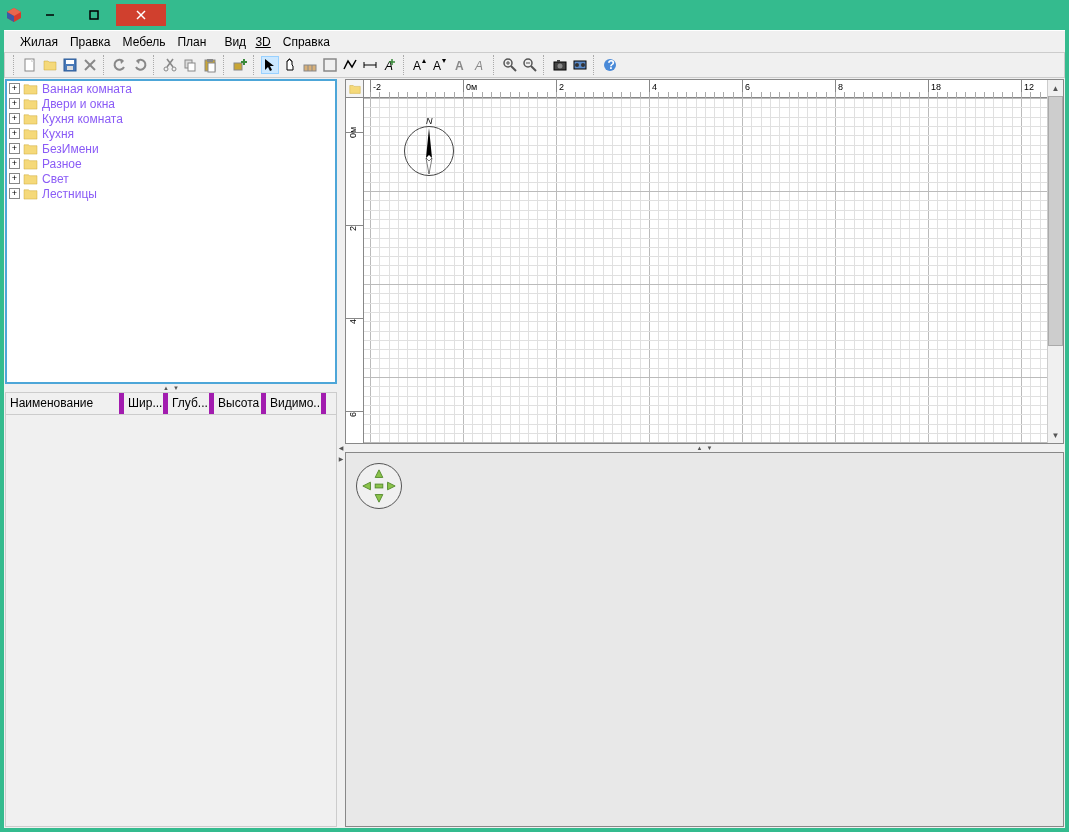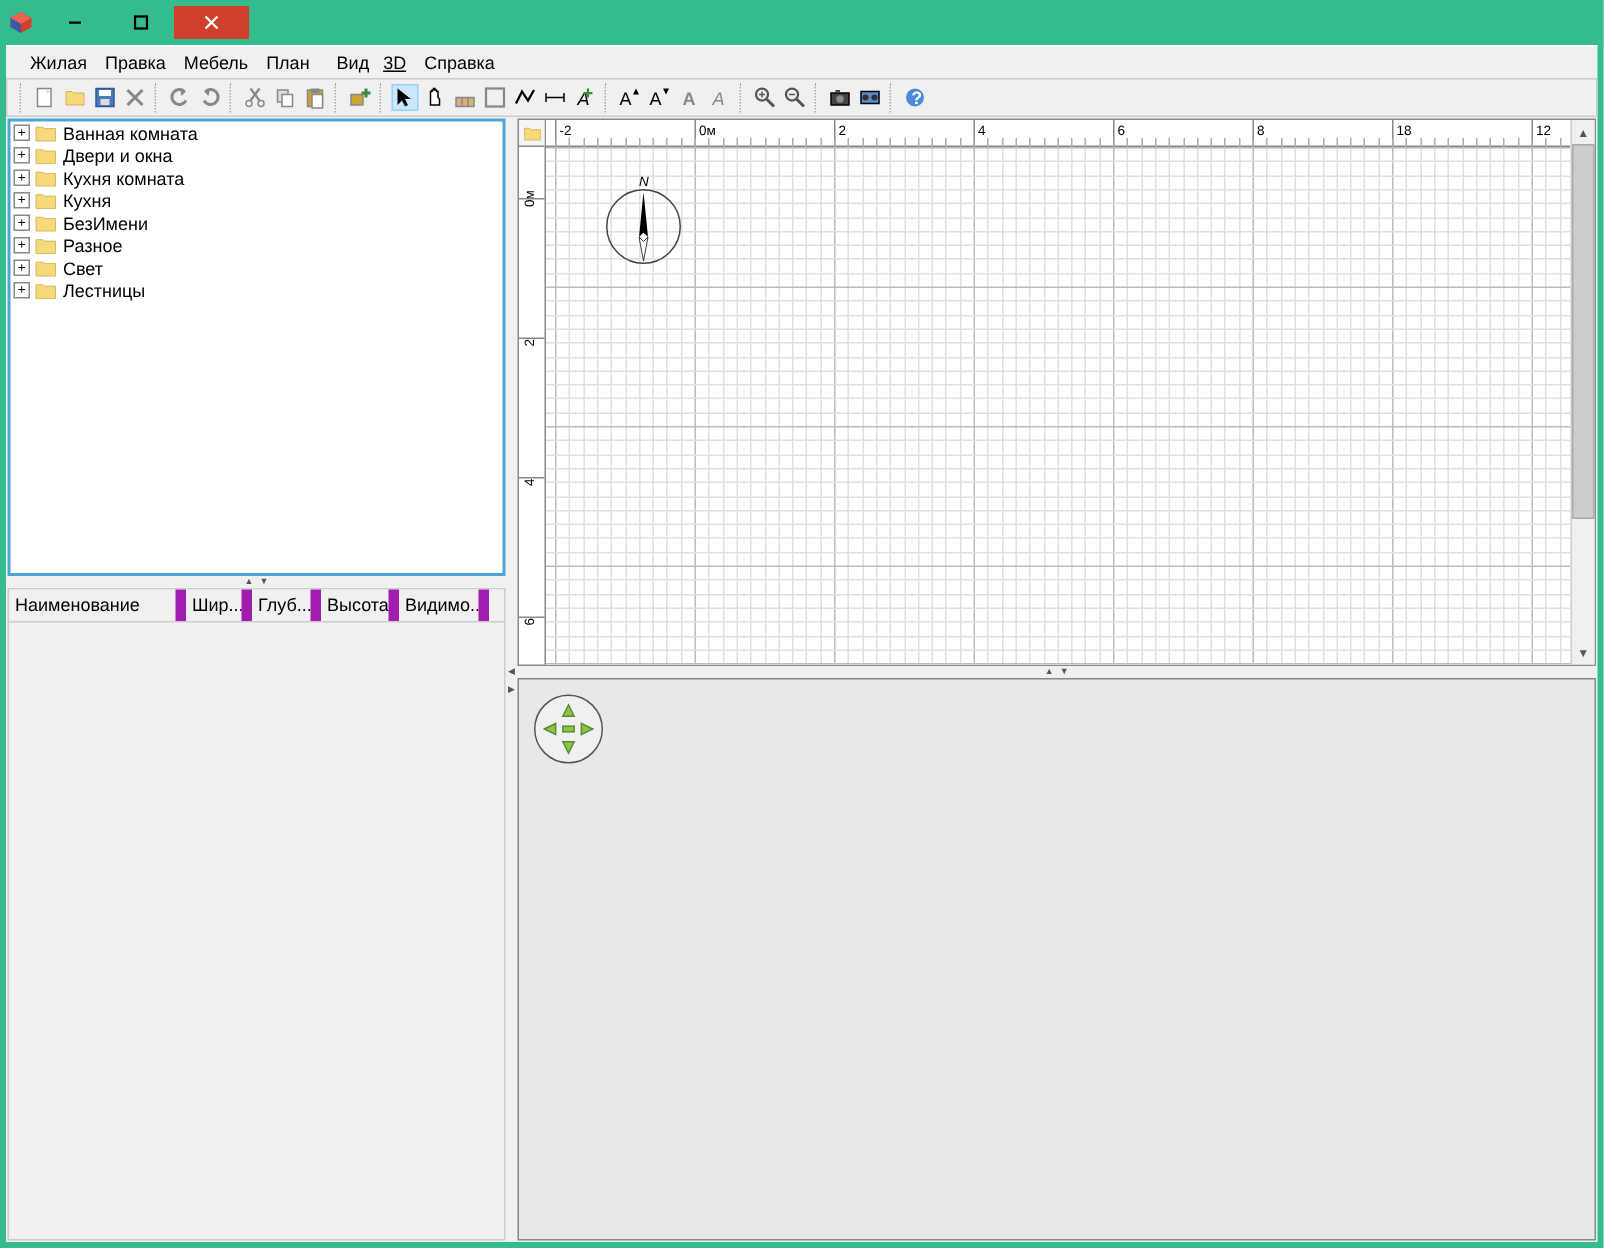--- a/index.html
+++ b/index.html
@@ -24,28 +24,28 @@
 .tb-btn svg { width: 16px; height: 16px; }
 .tb-sep { width: 4px; height: 20px; border-left: 1px dotted #aaa; margin: 0 2px; }
 
 
 .main { display: flex; height: calc(832px - 30px - 22px - 26px - 4px); background: #f0f0f0; margin: 0 4px 4px 4px; }
 .left-col { width: 334px; display: flex; flex-direction: column; }
 .catalog-panel { height: 305px; background: #fff; border: 2px solid #4da6d8; margin: 1px; overflow: auto; }
 .catalog-item { display: flex; align-items: center; height: 15px; padding-left: 2px; cursor: pointer; }
 .catalog-item .expander { width: 11px; height: 11px; border: 1px solid #888; background: #fff; display: flex; align-items: center; justify-content: center; font-size: 9px; line-height: 1; color: #000; margin-right: 3px; }
 .catalog-item .folder { width: 15px; height: 13px; margin-right: 4px; }
-.catalog-item .label { font-size: 12px; color: #000000; }
+.catalog-item .label { font-size: 12px; color: #8b5cf6; }
 
 .split-h { height: 6px; display: flex; align-items: center; justify-content: center; cursor: row-resize; }
 .split-h .tri { font-size: 6px; color: #555; margin: 0 2px; }
 
 .furniture-table { flex: 1; background: #f0f0f0; border: 1px solid #ccc; margin: 1px; }
 .ft-header { display: flex; height: 22px; background: #f0f0f0; border-bottom: 1px solid #ccc; }
-.ft-header .col { border-right: 7px solid #a21caf; padding: 3px 4px; font-size: 12px; overflow: hidden; white-space: nowrap; }
+.ft-header .col { border-right: 5px solid #a21caf; padding: 3px 4px; font-size: 12px; overflow: hidden; white-space: nowrap; }
 
 .split-v { width: 6px; display: flex; flex-direction: column; align-items: center; justify-content: center; cursor: col-resize; }
 .split-v .tri { font-size: 6px; color: #555; margin: 2px 0; }
 
 .right-col { flex: 1; display: flex; flex-direction: column; }
 
 
 .plan-area { height: 365px; background: #fff; border: 1px solid #888; margin: 1px; position: relative; display: flex; }
 .vruler { width: 18px; border-right: 1px solid #888; position: relative; }
 .vruler .corner { height: 18px; border-bottom: 1px solid #888; background: #f5f5f5; display:flex; align-items:center; justify-content:center;}

